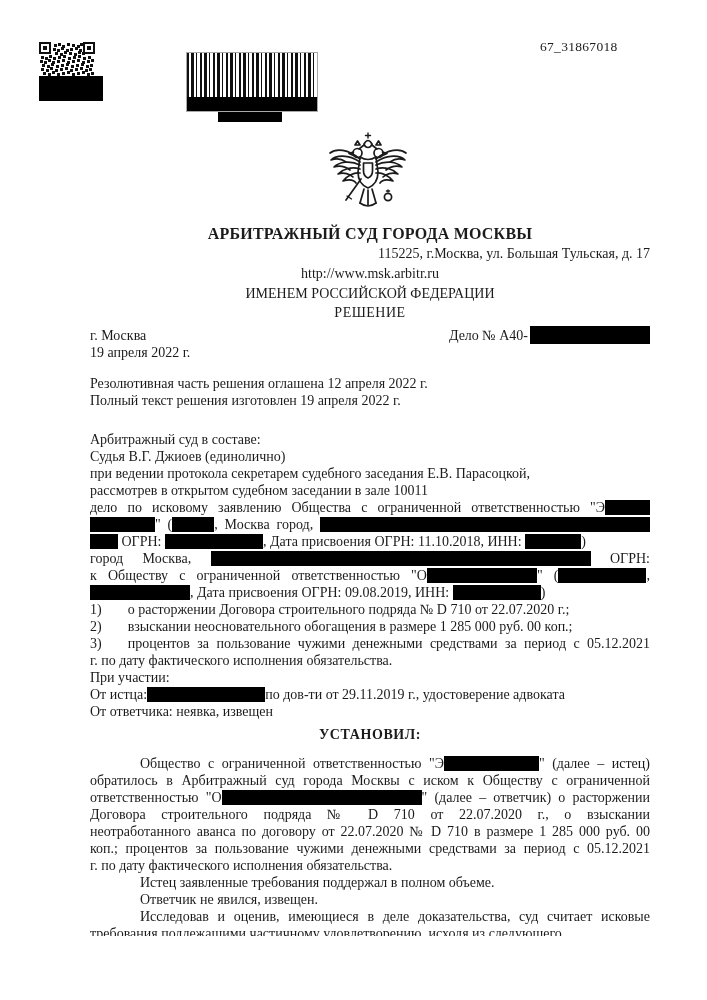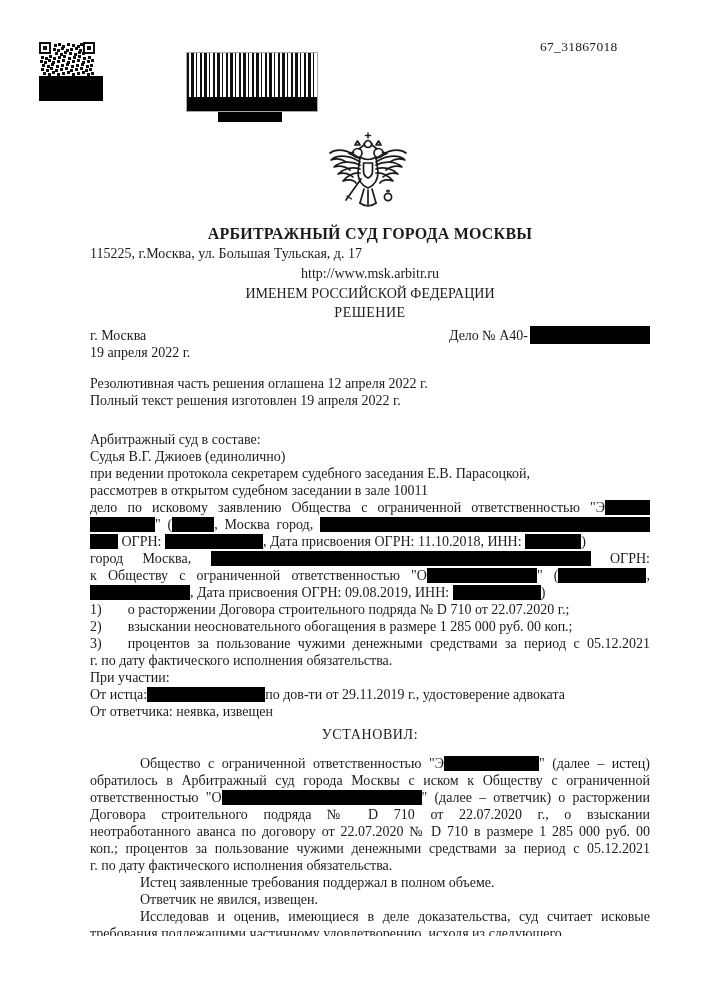--- a/index.html
+++ b/index.html
@@ -13,37 +13,37 @@
   .qr-redact{position:absolute;left:39px;top:76px;width:64px;height:25px;background:#000;}
   .barcode-wrap{position:absolute;left:186px;top:52px;width:130px;height:58px;border:1px solid #a9a9a9;}
   .barcode-bars{width:130px;height:44px;
     background:repeating-linear-gradient(90deg,#101010 0 2px,#fff 2px 4px,#101010 4px 7px,#fff 7px 9px,#101010 9px 10px,#fff 10px 13px);}
   .barcode-redact{width:130px;height:14px;background:#000;}
   .barcode-small-redact{position:absolute;left:218px;top:112px;width:64px;height:10px;background:#000;}
   .emblem{position:absolute;left:326px;top:131px;width:84px;height:88px;}
   
   .content{position:absolute;left:90px;top:0;width:560px;padding-top:224px;font-size:14px;}
   .court-name{font-weight:bold;font-size:16px;line-height:20px;text-align:center;letter-spacing:.2px;}
-  .addr{line-height:20px;text-align:left;}
+  .addr{line-height:20px;text-align:right;}
   .site{line-height:20px;text-align:center;}
   .imenem{line-height:19px;text-align:center;}
   .resh{line-height:19px;text-align:center;letter-spacing:.5px;}
   .case-row{display:flex;justify-content:space-between;align-items:center;margin-top:4px;line-height:17px;height:18px;}
   .case-right{display:flex;align-items:center;}
   .case-redact{display:inline-block;width:120px;height:18px;background:#000;margin-left:2px;}
   .meta-line{line-height:17px;}
   .sp12{height:12px;}
   .sp14{height:14px;}
   .sp22{height:22px;}
   .line{line-height:17px;min-height:17px;}
   .line.j{text-align:justify;text-align-last:justify;}
   .line.indent{padding-left:50px;}
   .redact{display:inline-block;height:15px;background:#000;vertical-align:-3px;}
   .gap{display:inline-block;}
-  .ustanovil{text-align:center;line-height:17px;margin-top:6px;letter-spacing:.6px;}
+  .ustanovil{text-align:center;line-height:17px;margin-top:6px;letter-spacing:.6px;font-weight:bold;}
   .page-num{text-align:center;margin-top:13px;line-height:17px;}
 </style>
 </head>
 <body>
 
 <div class="page">
 
   <div class="corner-number">67_31867018</div>
 
   <div class="qr">

